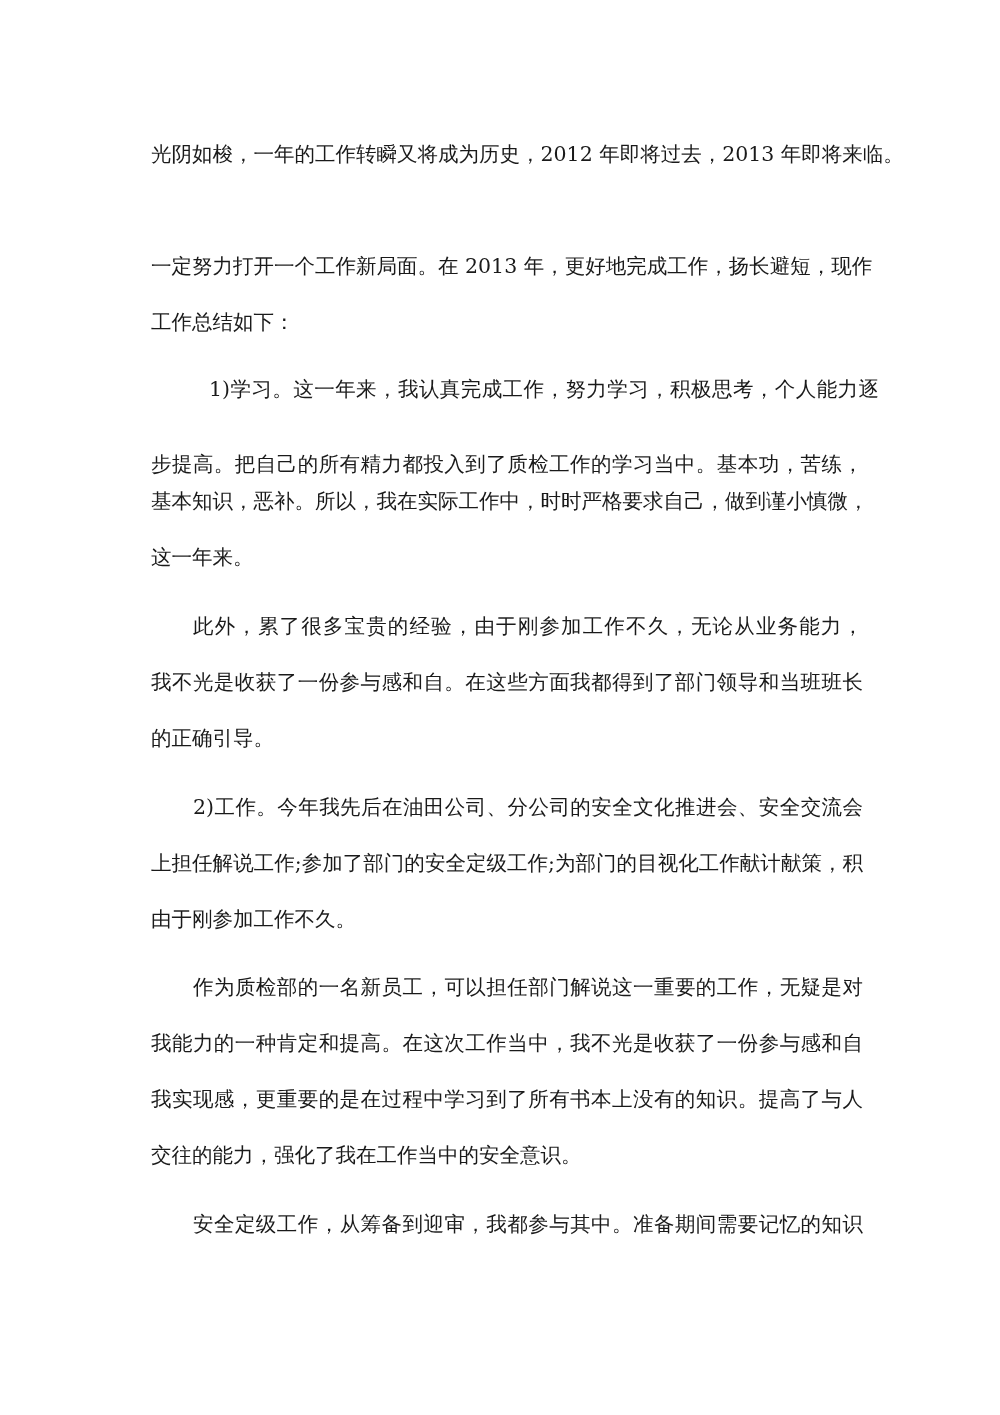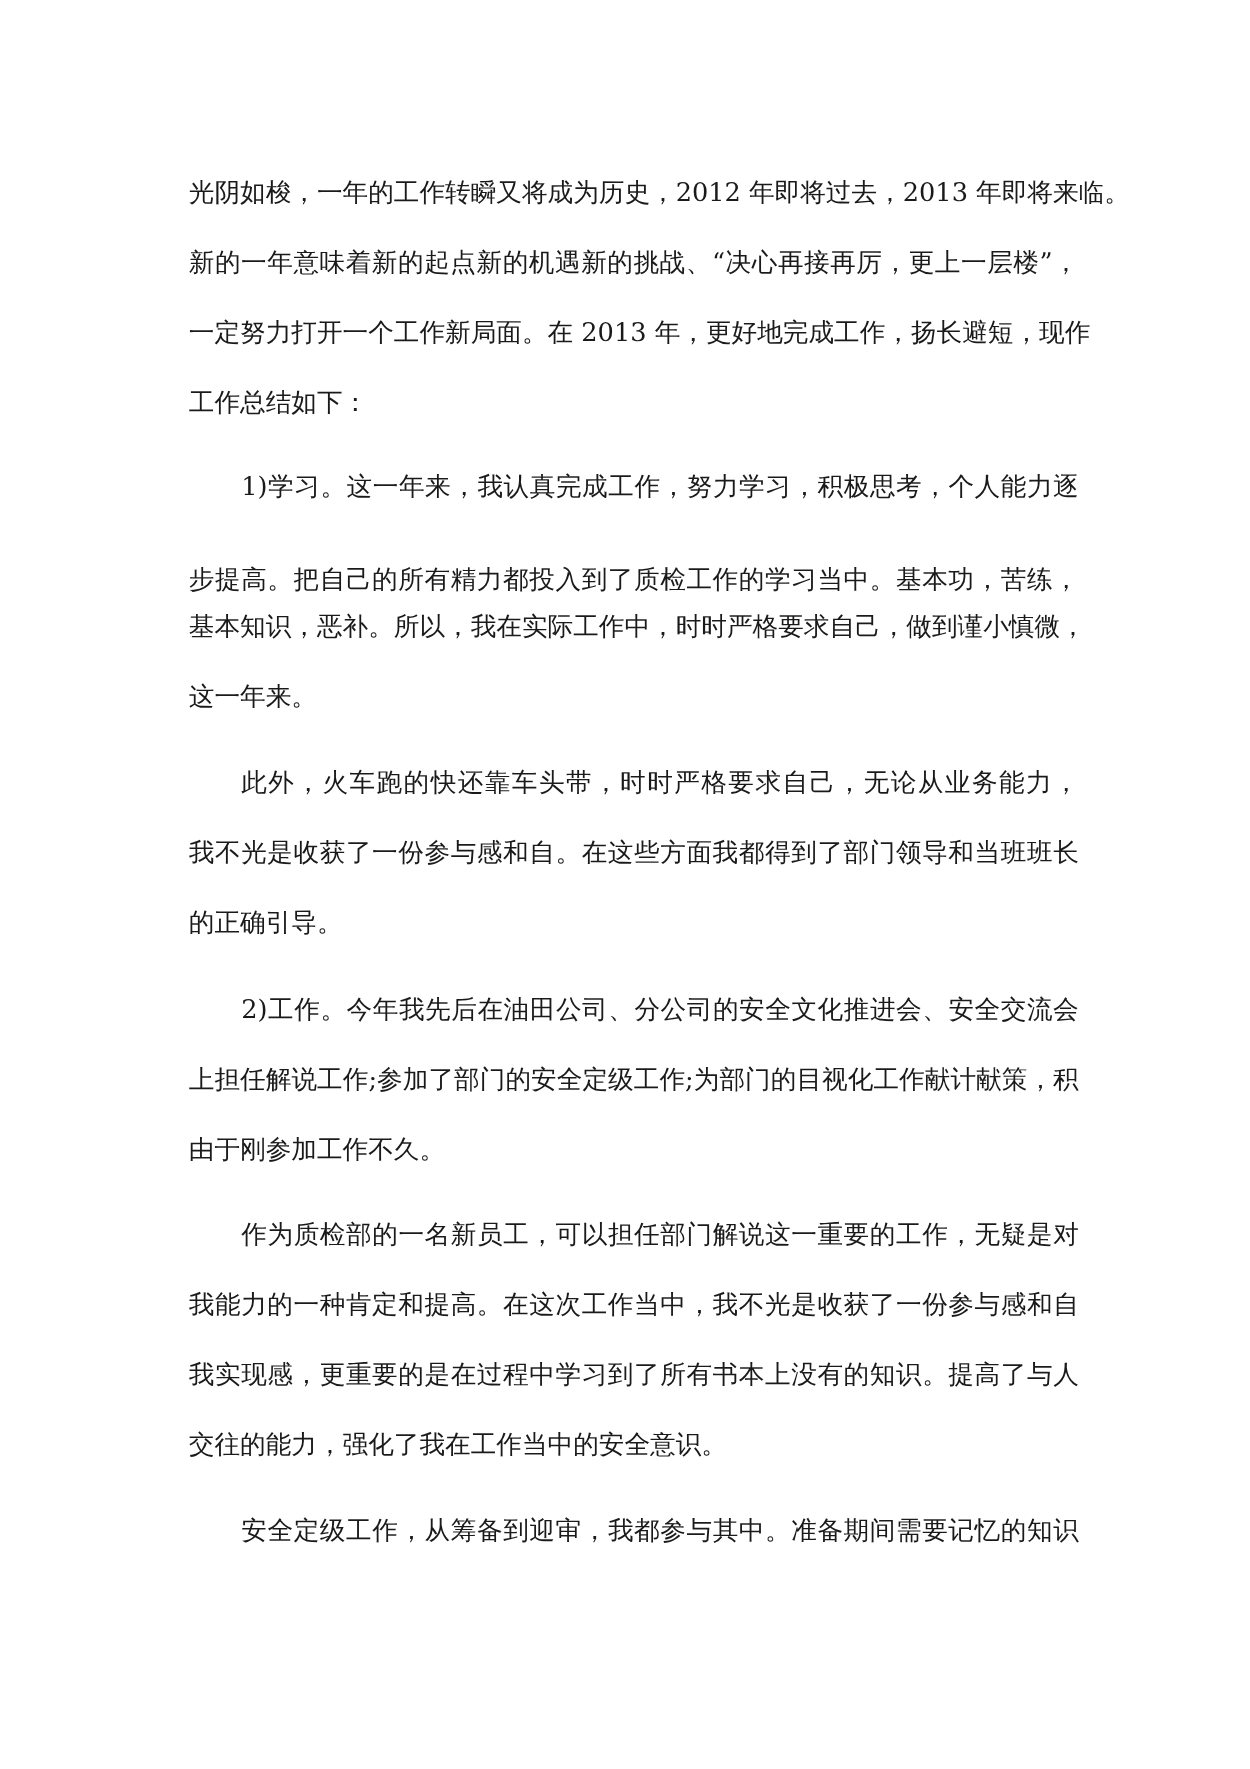--- a/index.html
+++ b/index.html
@@ -18,28 +18,27 @@
       text-align-last: justify;
     }
     .line.last { text-align-last: left; }
     .line.indent { left: 193px; width: 670px; }
   </style>
 </head>
 <body>
 
 <div class="page" id="page">
     <div class="line" style="top: 142px;">光阴如梭，一年的工作转瞬又将成为历史，2012 年即将过去，2013 年即将来临。</div>
-    <div class="line" style="top: 198px;">新的一年意味着新的起点新的机遇新的挑战、“决心再接再厉，更上一层楼”，</div>
     <div class="line" style="top: 254px;">一定努力打开一个工作新局面。在 2013 年，更好地完成工作，扬长避短，现作</div>
     <div class="line last" style="top: 310px;">工作总结如下：</div>
-    <div class="line indent" style="top: 377px;">1)学习。这一年来，我认真完成工作，努力学习，积极思考，个人能力逐</div>
+    <div class="line indent" style="top: 377px; margin-left: 16px;">1)学习。这一年来，我认真完成工作，努力学习，积极思考，个人能力逐</div>
     <div class="line" style="top: 454px; font-family: Liberation Mono, monospace;">步提高。把自己的所有精力都投入到了质检工作的学习当中。基本功，苦练，</div>
     <div class="line" style="top: 489px;">基本知识，恶补。所以，我在实际工作中，时时严格要求自己，做到谨小慎微，</div>
     <div class="line last" style="top: 545px;">这一年来。</div>
-    <div class="line indent" style="top: 614px;">此外，火车跑的快还靠车头带，时时严格要求自己，无论从业务能力，</div>
+    <div class="line indent" style="top: 614px;">此外，累了很多宝贵的经验，由于刚参加工作不久，无论从业务能力，</div>
     <div class="line" style="top: 670px;">我不光是收获了一份参与感和自。在这些方面我都得到了部门领导和当班班长</div>
     <div class="line last" style="top: 726px;">的正确引导。</div>
     <div class="line indent" style="top: 795px;">2)工作。今年我先后在油田公司、分公司的安全文化推进会、安全交流会</div>
     <div class="line" style="top: 851px;">上担任解说工作;参加了部门的安全定级工作;为部门的目视化工作献计献策，积</div>
     <div class="line last" style="top: 907px;">由于刚参加工作不久。</div>
     <div class="line indent" style="top: 975px;">作为质检部的一名新员工，可以担任部门解说这一重要的工作，无疑是对</div>
     <div class="line" style="top: 1031px;">我能力的一种肯定和提高。在这次工作当中，我不光是收获了一份参与感和自</div>
     <div class="line" style="top: 1087px;">我实现感，更重要的是在过程中学习到了所有书本上没有的知识。提高了与人</div>
     <div class="line last" style="top: 1143px;">交往的能力，强化了我在工作当中的安全意识。</div>
     <div class="line indent" style="top: 1212px;">安全定级工作，从筹备到迎审，我都参与其中。准备期间需要记忆的知识</div>

